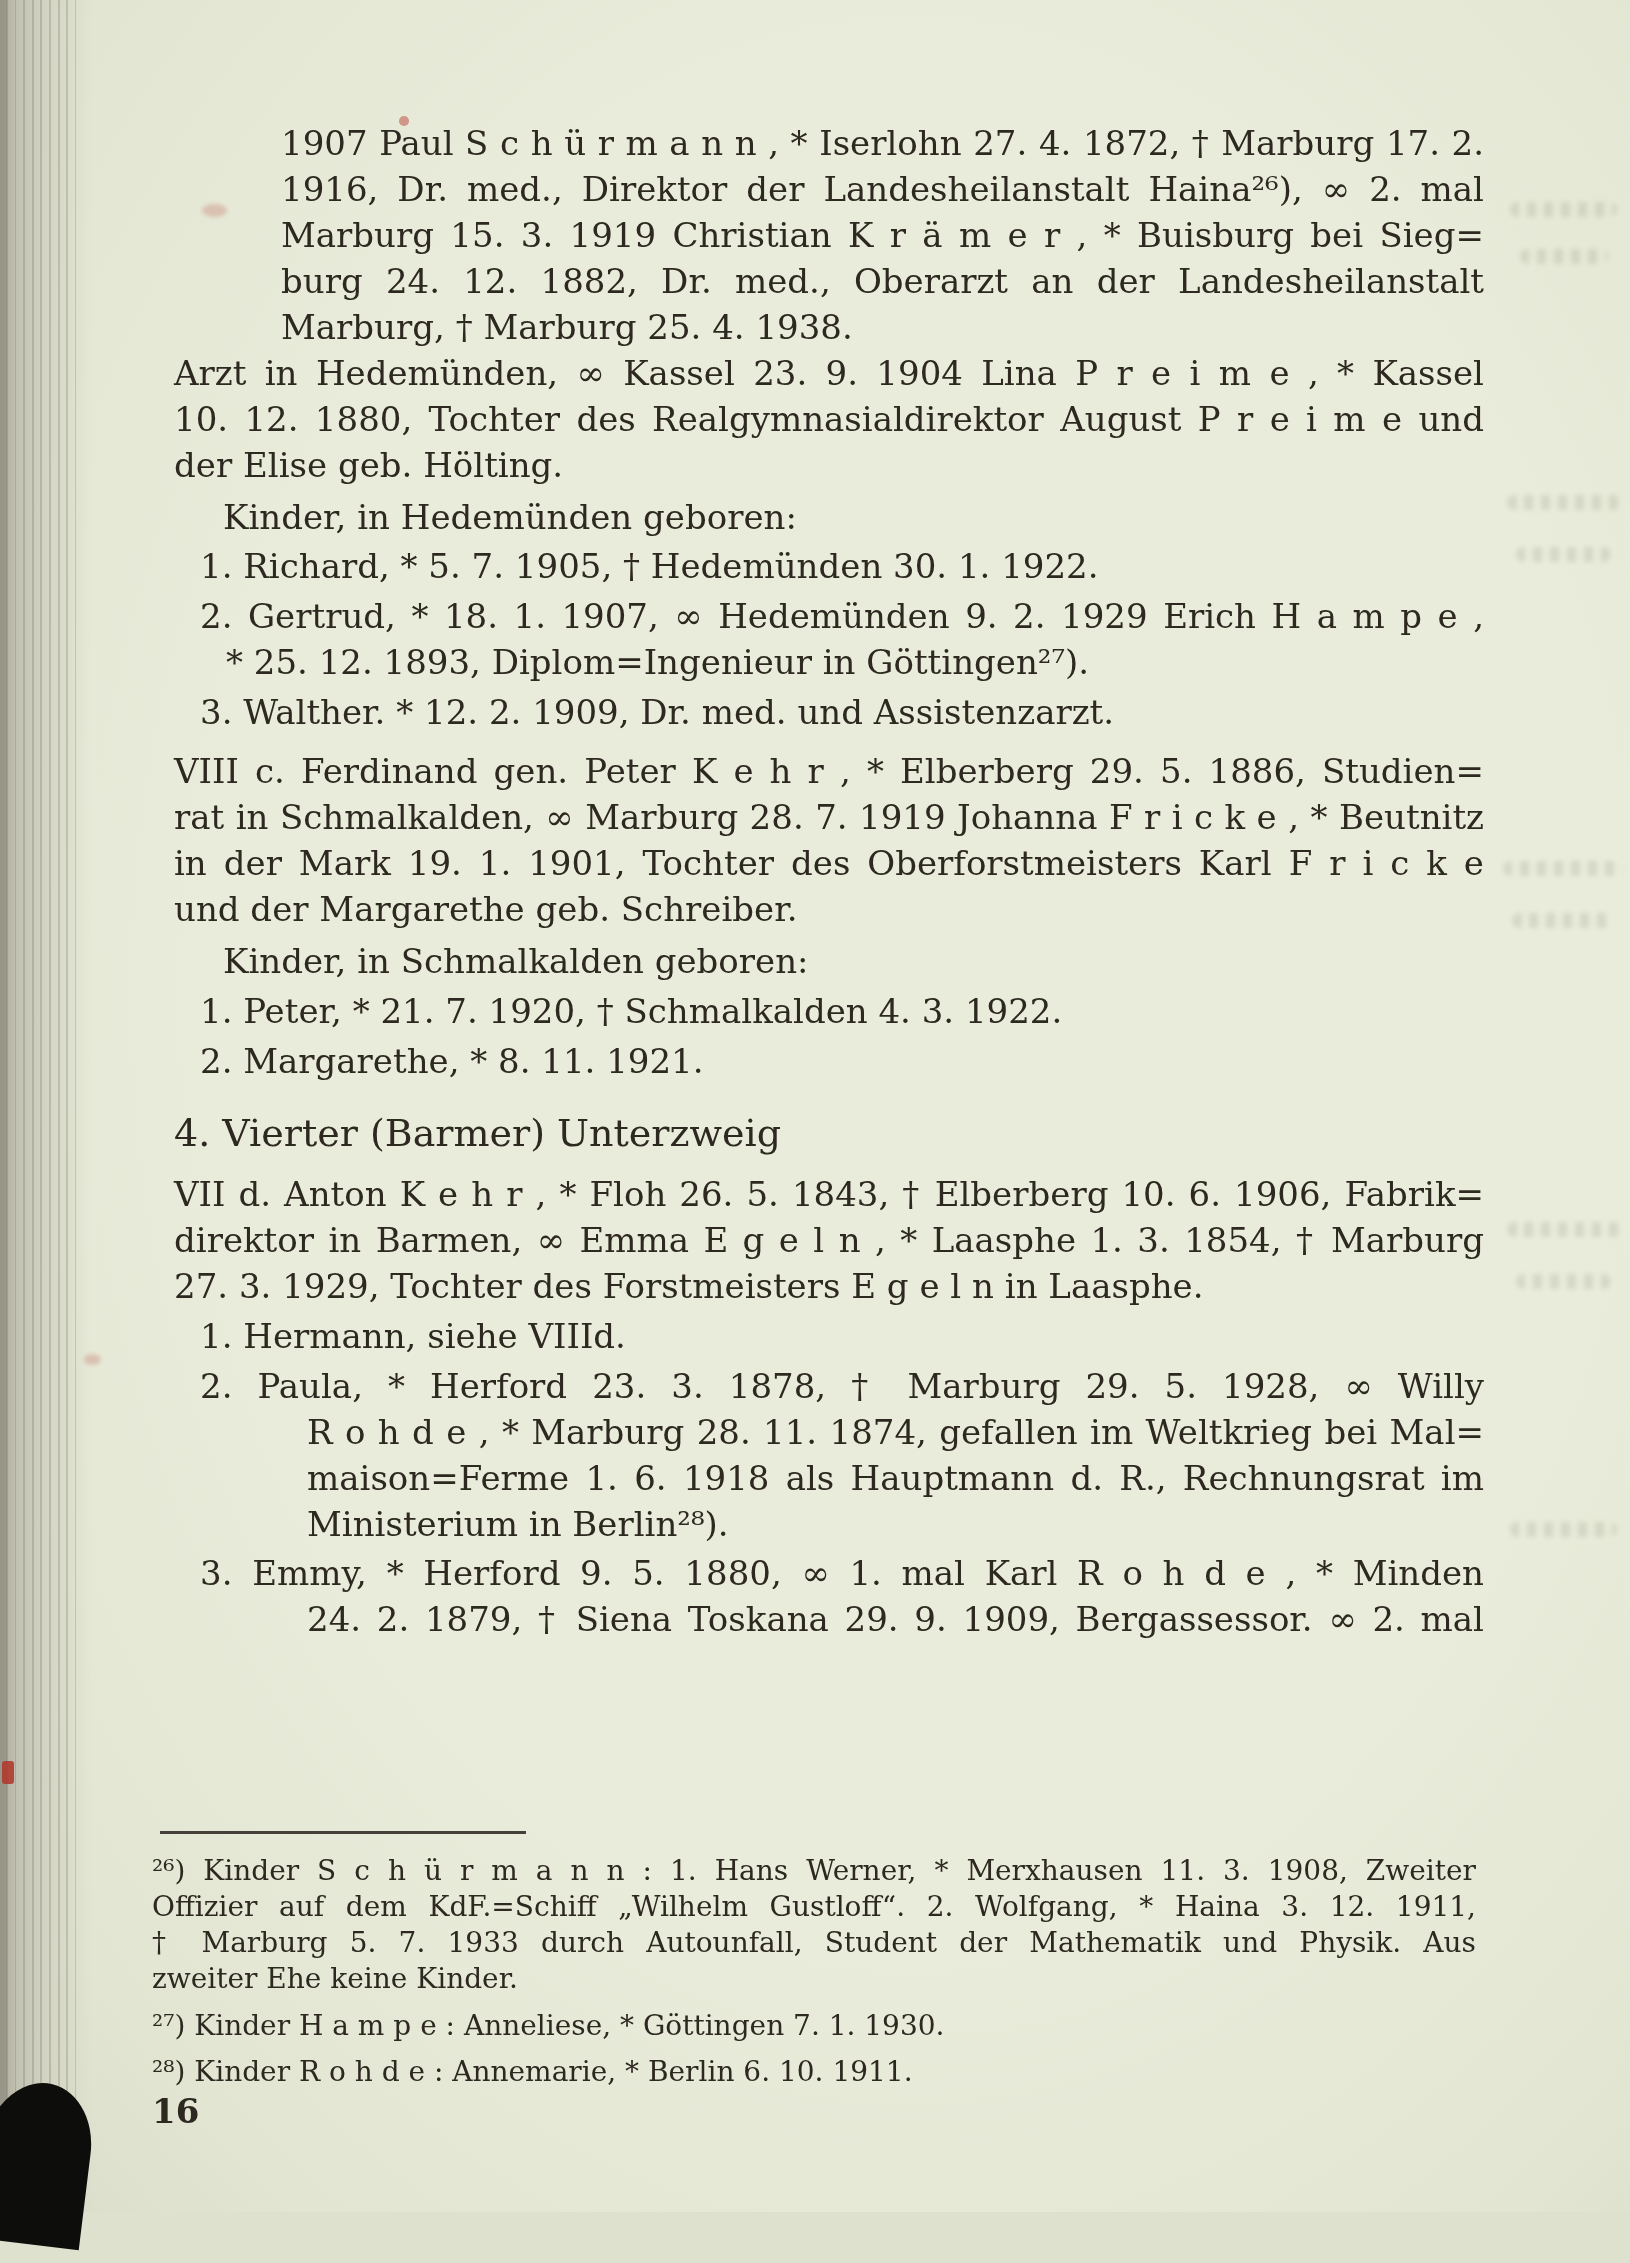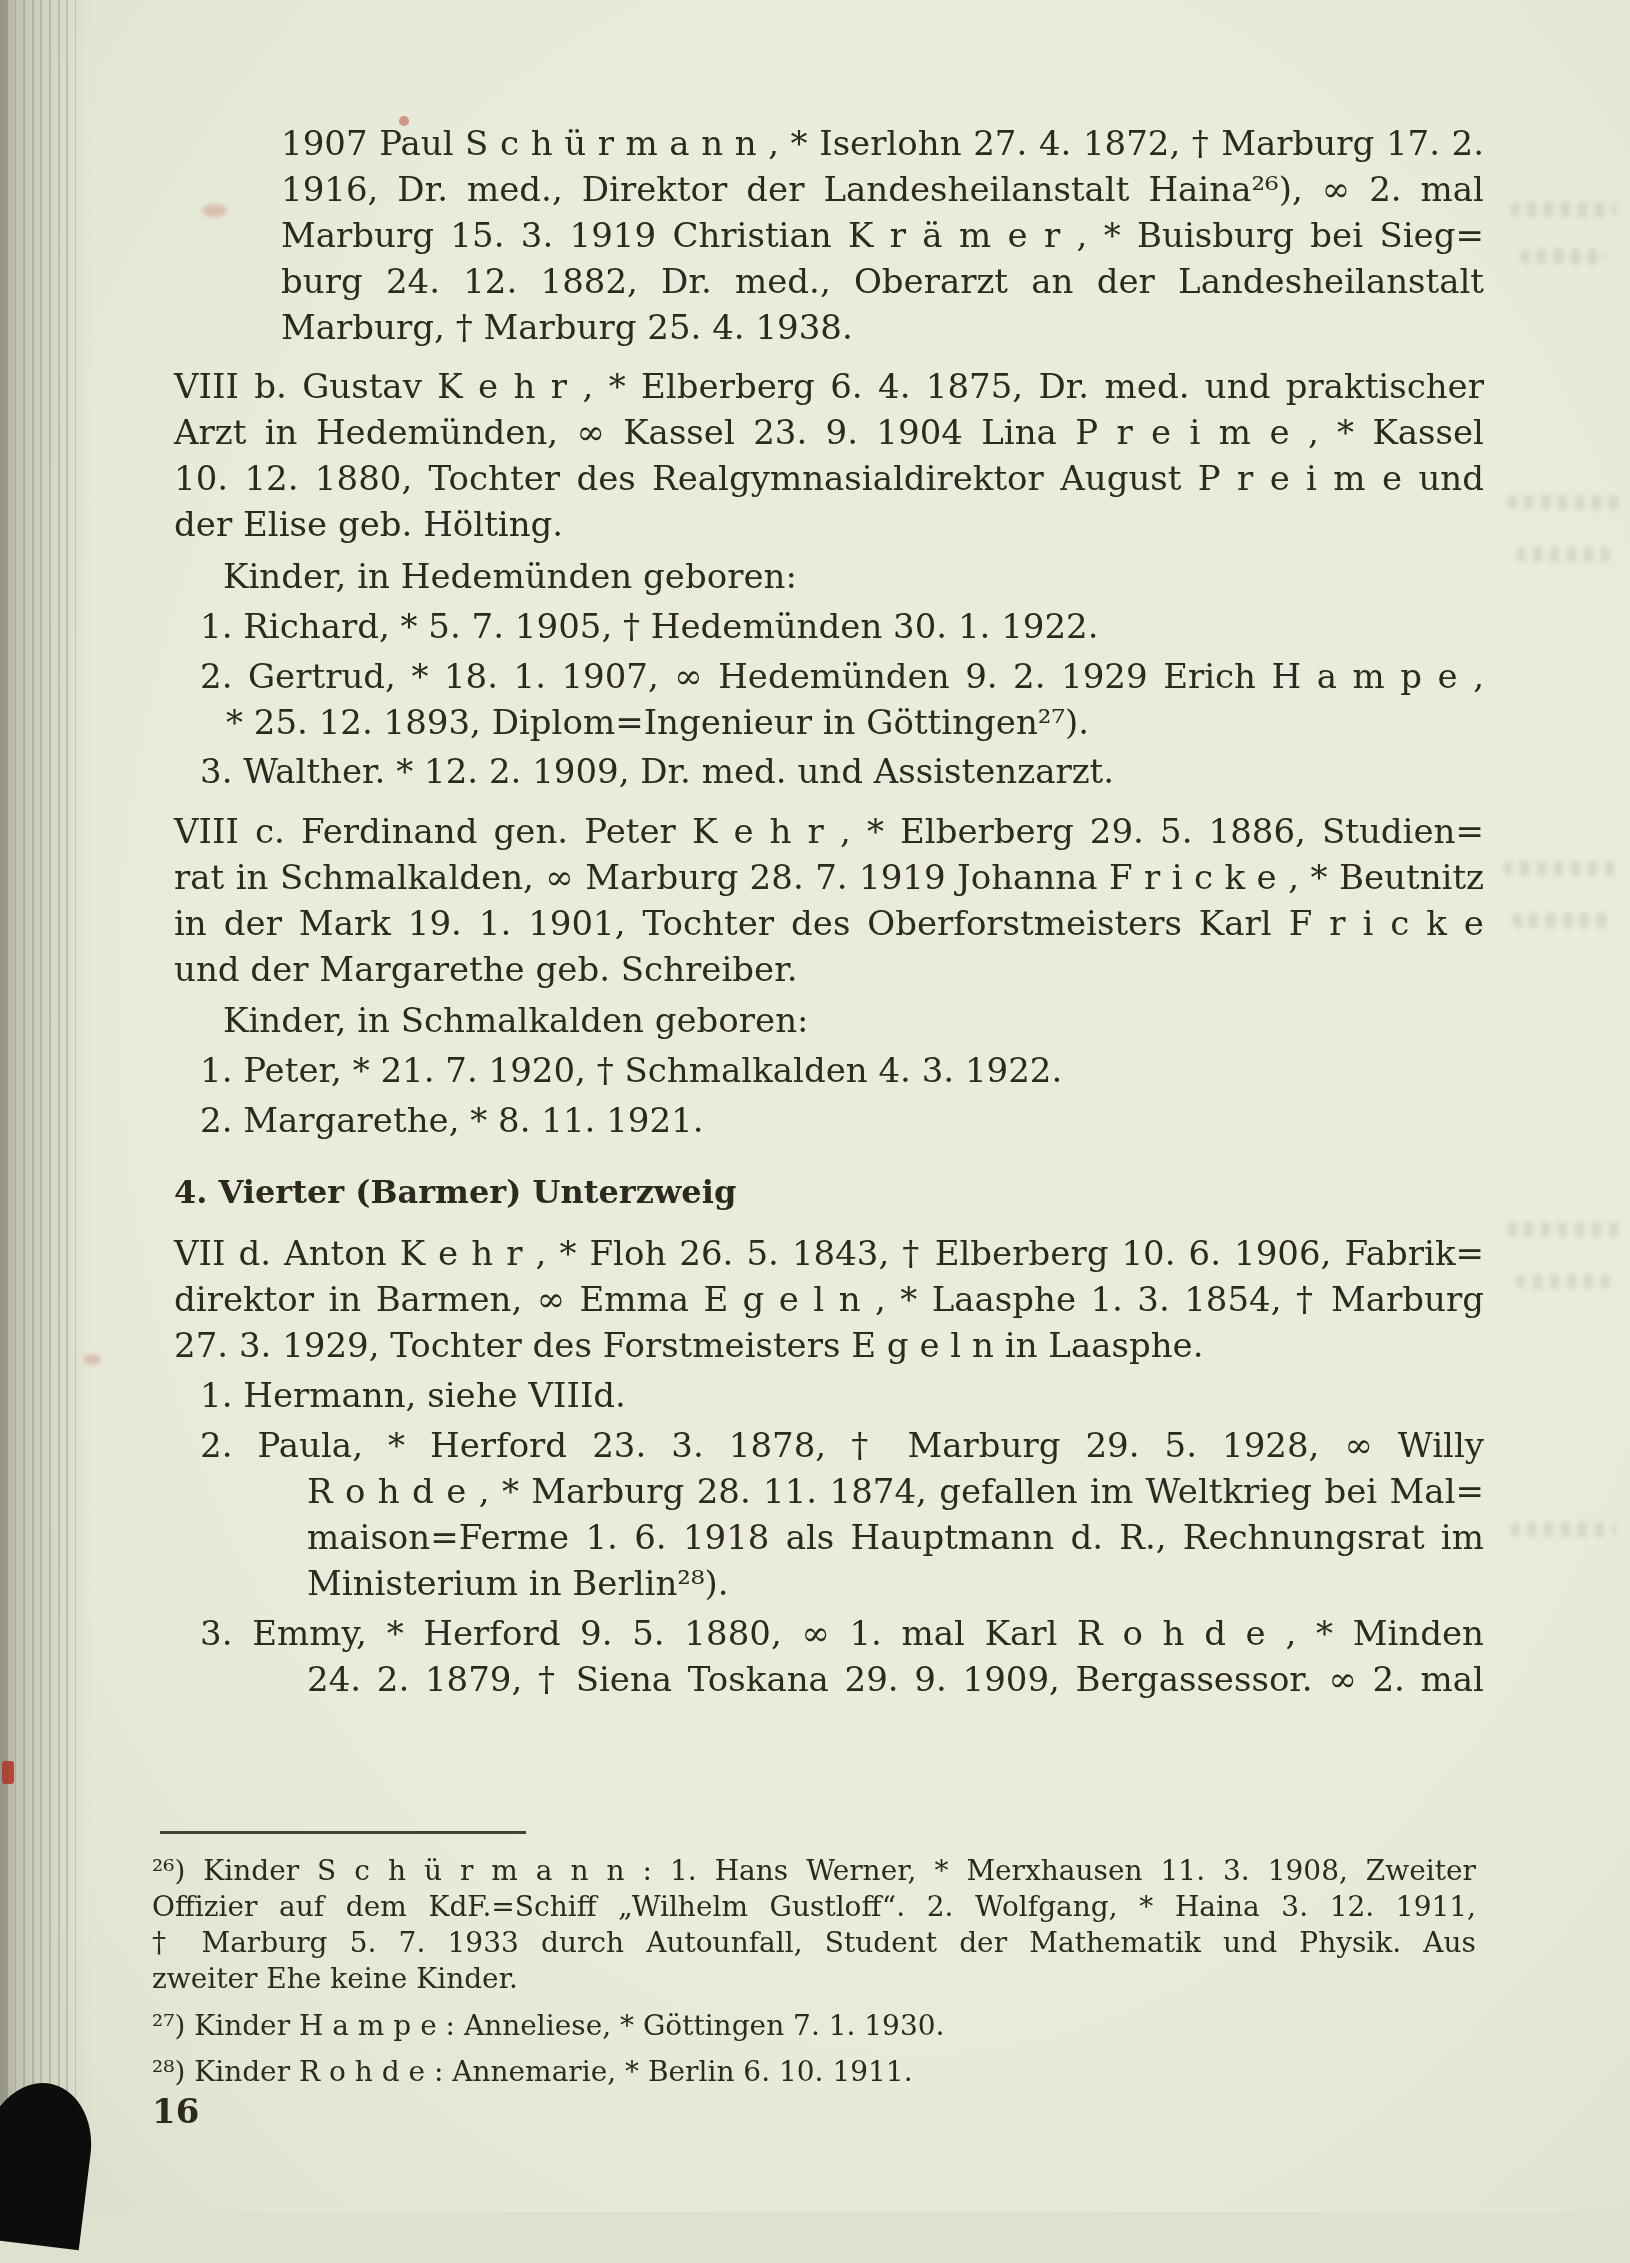--- a/index.html
+++ b/index.html
@@ -20,21 +20,21 @@
         background:repeating-linear-gradient(90deg,rgba(88,94,72,.65) 0 9.5px,rgba(0,0,0,0) 9.5px 17px);}
   
   .main{position:absolute;left:174px;top:0;width:1310px;font-size:34px;line-height:46px;}
   .ln{white-space:nowrap;}
   .j{white-space:normal;text-align:justify;text-align-last:justify;}
   .first{margin-top:120px;}
   .mt4{margin-top:3.8px;} .mt6{margin-top:5.7px;} .mt8{margin-top:7.6px;}
   .mt10{margin-top:9.5px;} .mt12{margin-top:11.4px;} .mt14{margin-top:13.3px;} .mt26{margin-top:25px;}
   .in27{padding-left:26px;} .in52{padding-left:49px;} .in55{padding-left:52px;}
   .in112{padding-left:107px;} .in140{padding-left:133px;}
-  .heading{font-weight:bold;font-size:32px;line-height:49px;}
+  .heading{font-weight:normal;font-size:38px;line-height:49px;}
   .footnotes{position:absolute;left:152px;top:1831px;width:1324px;font-size:28px;line-height:36px;}
   .fn-rule{width:366px;height:2.9px;background:#45413a;margin:0 0 19px 7.6px;}
   .page-number{position:absolute;left:152px;top:2091px;font-size:34px;font-weight:bold;}
 </style>
 </head>
 <body>
 
 <div class="page">
 
   <div class="edge-strip"></div>
@@ -58,21 +58,20 @@
   <div class="main">
     <div>
       <div class="ln j in112 first">1907 Paul S c h ü r m a n n , * Iserlohn 27. 4. 1872, † Marburg 17. 2.</div>
       <div class="ln j in112">1916, Dr. med., Direktor der Landesheilanstalt Haina²⁶), ∞ 2. mal</div>
       <div class="ln j in112">Marburg 15. 3. 1919 Christian K r ä m e r , * Buisburg bei Sieg=</div>
       <div class="ln j in112">burg 24. 12. 1882, Dr. med., Oberarzt an der Landesheilanstalt</div>
       <div class="ln in112">Marburg, † Marburg 25. 4. 1938.</div>
     </div>
 
     <div>
-      <div class="ln j mt14">VIII b. Gustav K e h r , * Elberberg 6. 4. 1875, Dr. med. und praktischer</div>
       <div class="ln j">Arzt in Hedemünden, ∞ Kassel 23. 9. 1904 Lina P r e i m e , * Kassel</div>
       <div class="ln j">10. 12. 1880, Tochter des Realgymnasialdirektor August P r e i m e und</div>
       <div class="ln">der Elise geb. Hölting.</div>
     </div>
     <div class="ln in52 mt6">Kinder, in Hedemünden geboren:</div>
     <div>
       <div class="ln in27 mt4">1. Richard, * 5. 7. 1905, † Hedemünden 30. 1. 1922.</div>
       <div class="ln j in27 mt4">2. Gertrud, * 18. 1. 1907, ∞ Hedemünden 9. 2. 1929 Erich H a m p e ,</div>
       <div class="ln in55">* 25. 12. 1893, Diplom=Ingenieur in Göttingen²⁷).</div>
       <div class="ln in27 mt4">3. Walther. * 12. 2. 1909, Dr. med. und Assistenzarzt.</div>

